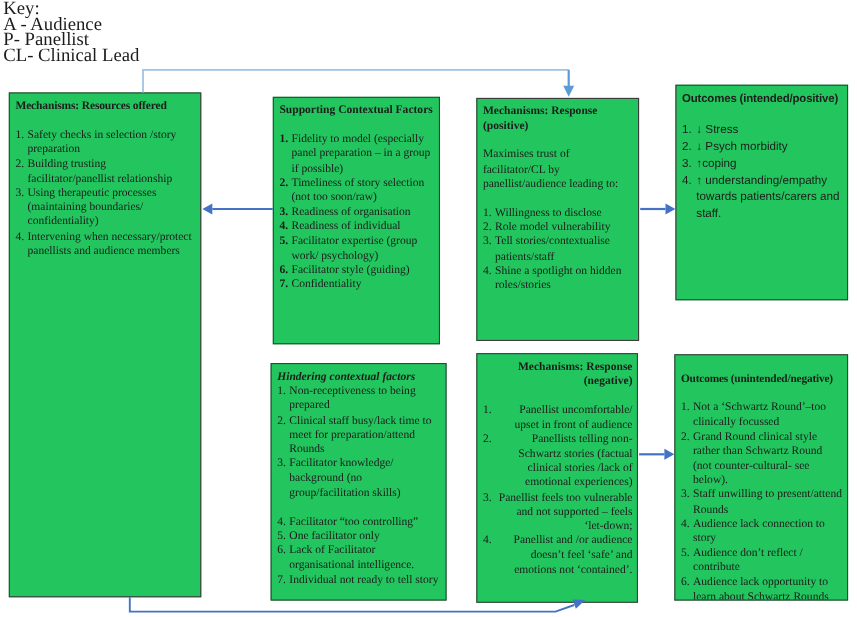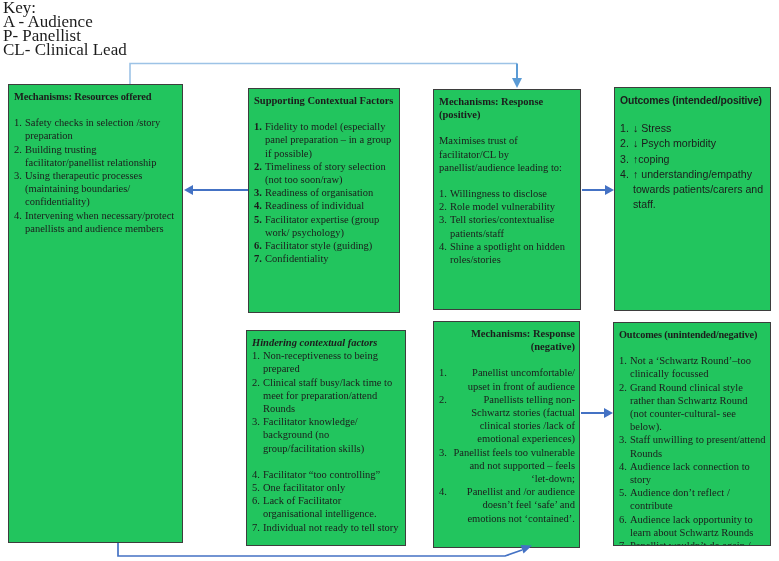--- a/index.html
+++ b/index.html
@@ -71,21 +71,21 @@
 
   <div class="box" style="left:433px;top:89px;width:148px;height:221px;">
     <div class="title">Mechanisms: Response (positive)</div>
     <div class="intro">Maximises trust of facilitator/CL by panellist/audience leading to:</div>
     <div class="li"><span class="num">1.</span><span class="txt">Willingness to disclose</span></div>
     <div class="li"><span class="num">2.</span><span class="txt">Role model vulnerability</span></div>
     <div class="li"><span class="num">3.</span><span class="txt">Tell stories/contextualise patients/staff</span></div>
     <div class="li"><span class="num">4.</span><span class="txt">Shine a spotlight on hidden roles/stories</span></div>
   </div>
 
-  <div class="box sans" style="left:614px;top:87px;width:157px;height:224px;">
+  <div class="box sans" style="left:614px;top:77px;width:157px;height:196px;">
     <div class="title nowrap" style="font-size:10.4px;">Outcomes (intended/positive)</div>
     <div class="li" style="padding-left:13px;"><span class="num">1.</span><span class="txt">↓ Stress</span></div>
     <div class="li" style="padding-left:13px;"><span class="num">2.</span><span class="txt">↓ Psych morbidity</span></div>
     <div class="li" style="padding-left:13px;"><span class="num">3.</span><span class="txt">↑coping</span></div>
     <div class="li" style="padding-left:13px;"><span class="num">4.</span><span class="txt">↑ understanding/empathy towards patients/carers and staff.</span></div>
   </div>
 
   <div class="box" style="left:246px;top:330px;width:160px;height:216px;">
     <div class="title tight">Hindering contextual factors</div>
     <div class="li"><span class="num">1.</span><span class="txt">Non-receptiveness to being prepared</span></div>
@@ -99,21 +99,21 @@
 
   <div class="box" style="left:433px;top:321px;width:147px;height:227px;text-align:right;">
     <div class="title">Mechanisms: Response (negative)</div>
     <div class="li"><span class="num">1.</span><span class="txt">Panellist uncomfortable/ upset in front of audience</span></div>
     <div class="li"><span class="num">2.</span><span class="txt">Panellists telling non-Schwartz stories (factual clinical stories /lack of emotional experiences)</span></div>
     <div class="li"><span class="num">3.</span><span class="txt">Panellist feels too vulnerable and not supported – feels ‘let-down;</span></div>
     <div class="li"><span class="num">4.</span><span class="txt">Panellist and /or audience doesn’t feel ‘safe’ and emotions not ‘contained’.</span></div>
   </div>
 
   <div class="box" style="left:613px;top:322px;width:158px;height:224px;">
-    <div class="title nowrap" style="font-size:10.3px;">Outcomes (unintended/negative)</div>
+    <div class="title nowrap" style="font-size:10.3px;margin-top:10px;">Outcomes (unintended/negative)</div>
     <div class="li"><span class="num">1.</span><span class="txt">Not a ‘Schwartz Round’–too clinically focussed</span></div>
     <div class="li"><span class="num">2.</span><span class="txt">Grand Round clinical style rather than Schwartz Round (not counter-cultural- see below).</span></div>
     <div class="li"><span class="num">3.</span><span class="txt">Staff unwilling to present/attend Rounds</span></div>
     <div class="li"><span class="num">4.</span><span class="txt">Audience lack connection to story</span></div>
     <div class="li"><span class="num">5.</span><span class="txt">Audience don’t reflect / contribute</span></div>
     <div class="li"><span class="num">6.</span><span class="txt">Audience lack opportunity to learn about Schwartz Rounds</span></div>
     <div class="li"><span class="num">7.</span><span class="txt">Panellist wouldn’t do again / recommend</span></div>
   </div>
 
   <svg class="overlay" width="779" height="561" viewBox="0 0 779 561">

